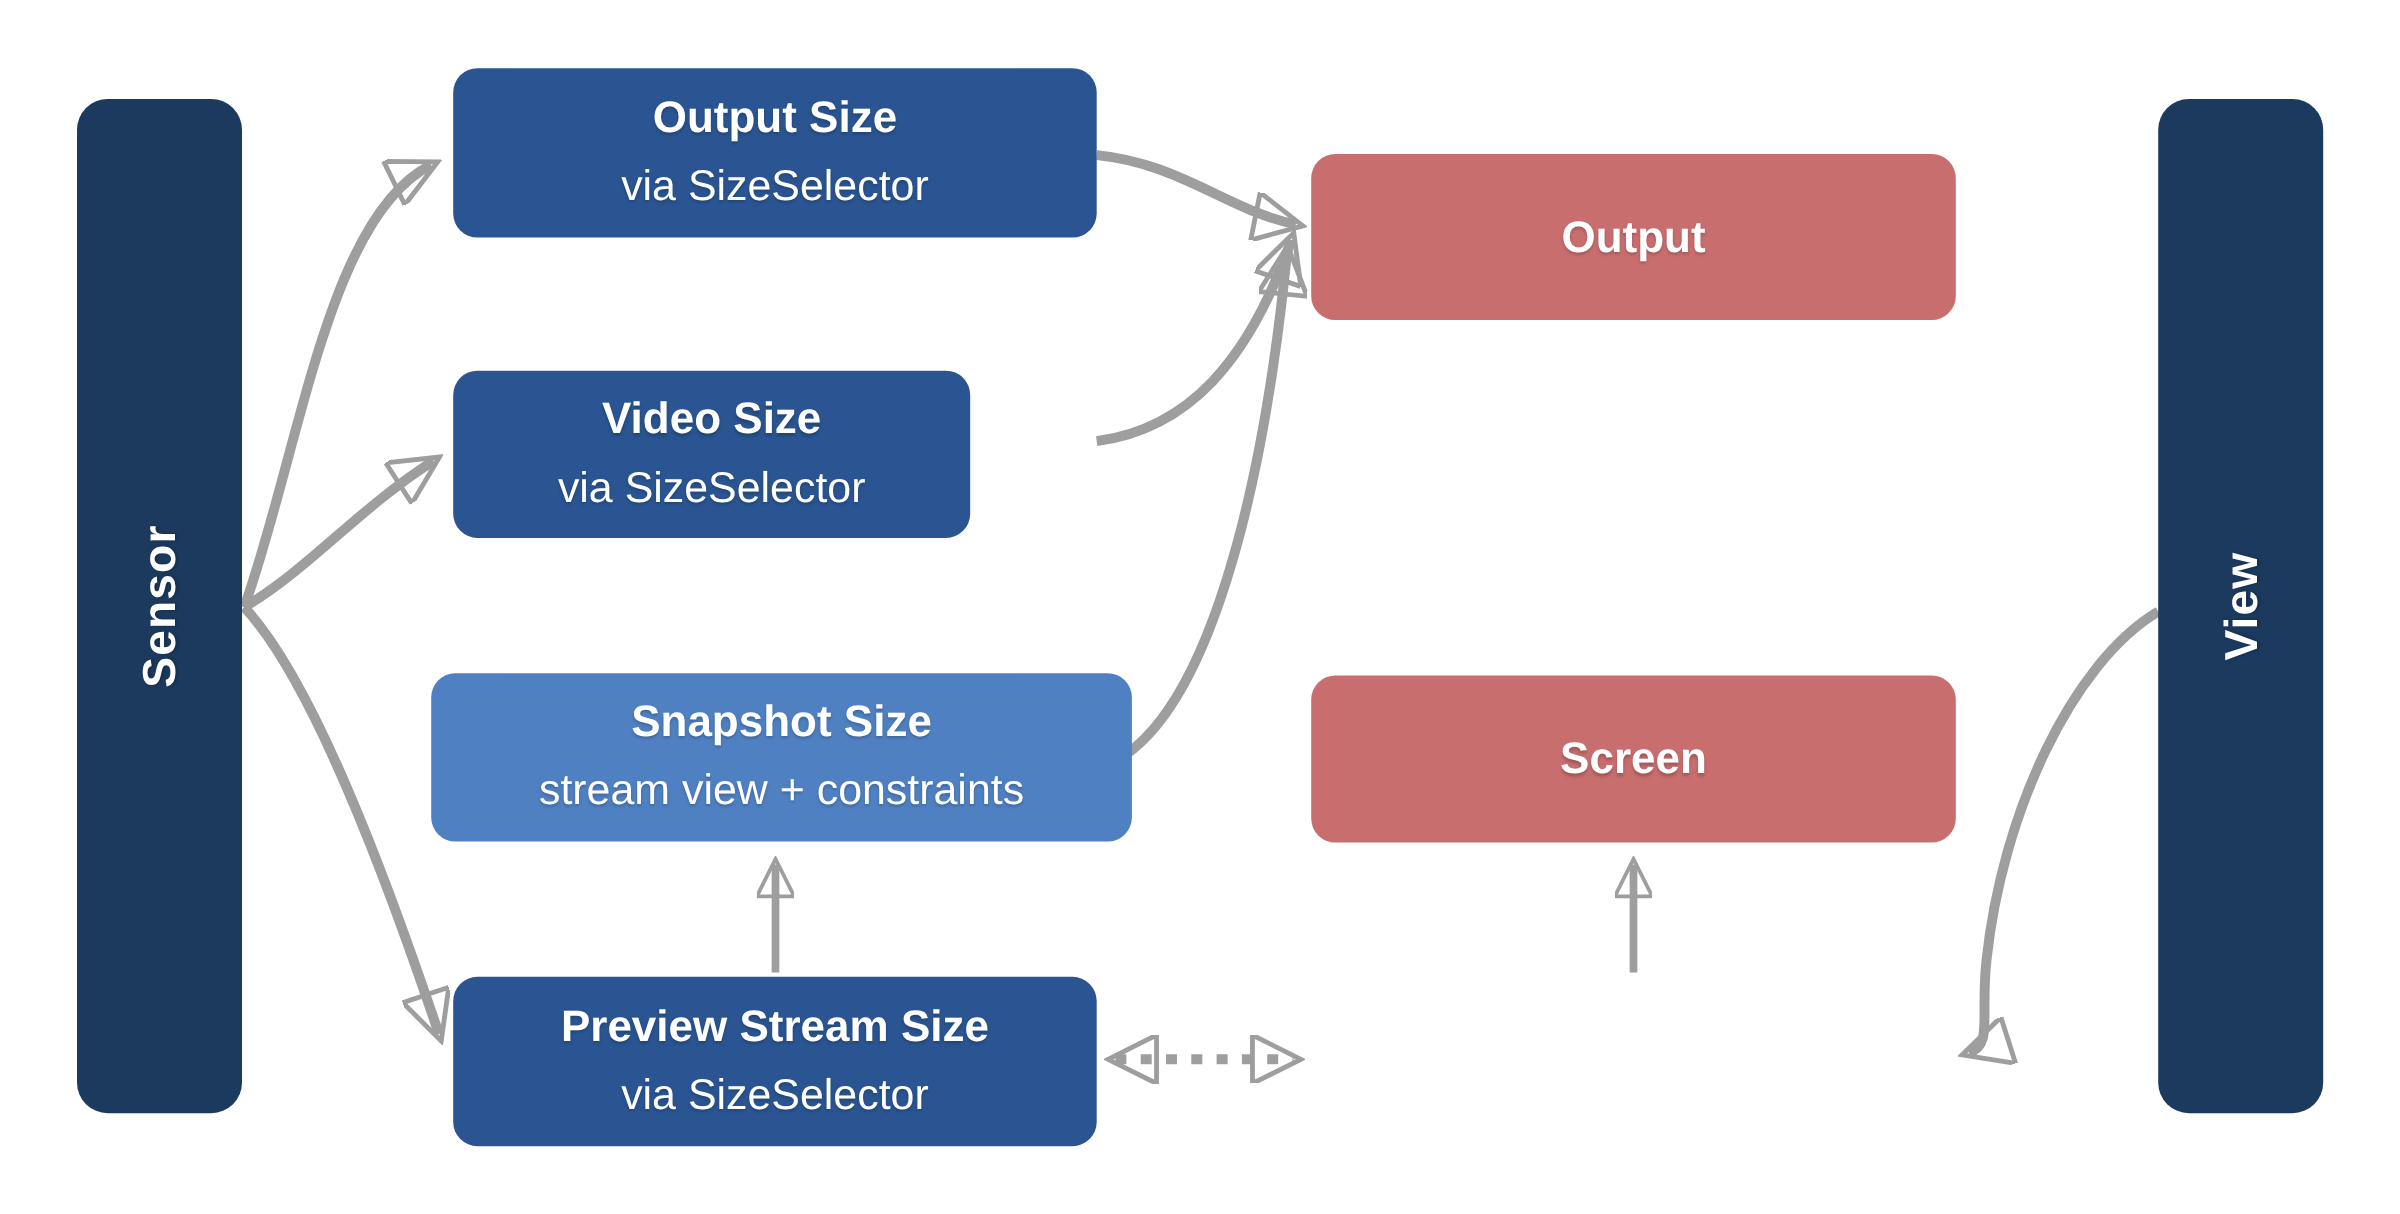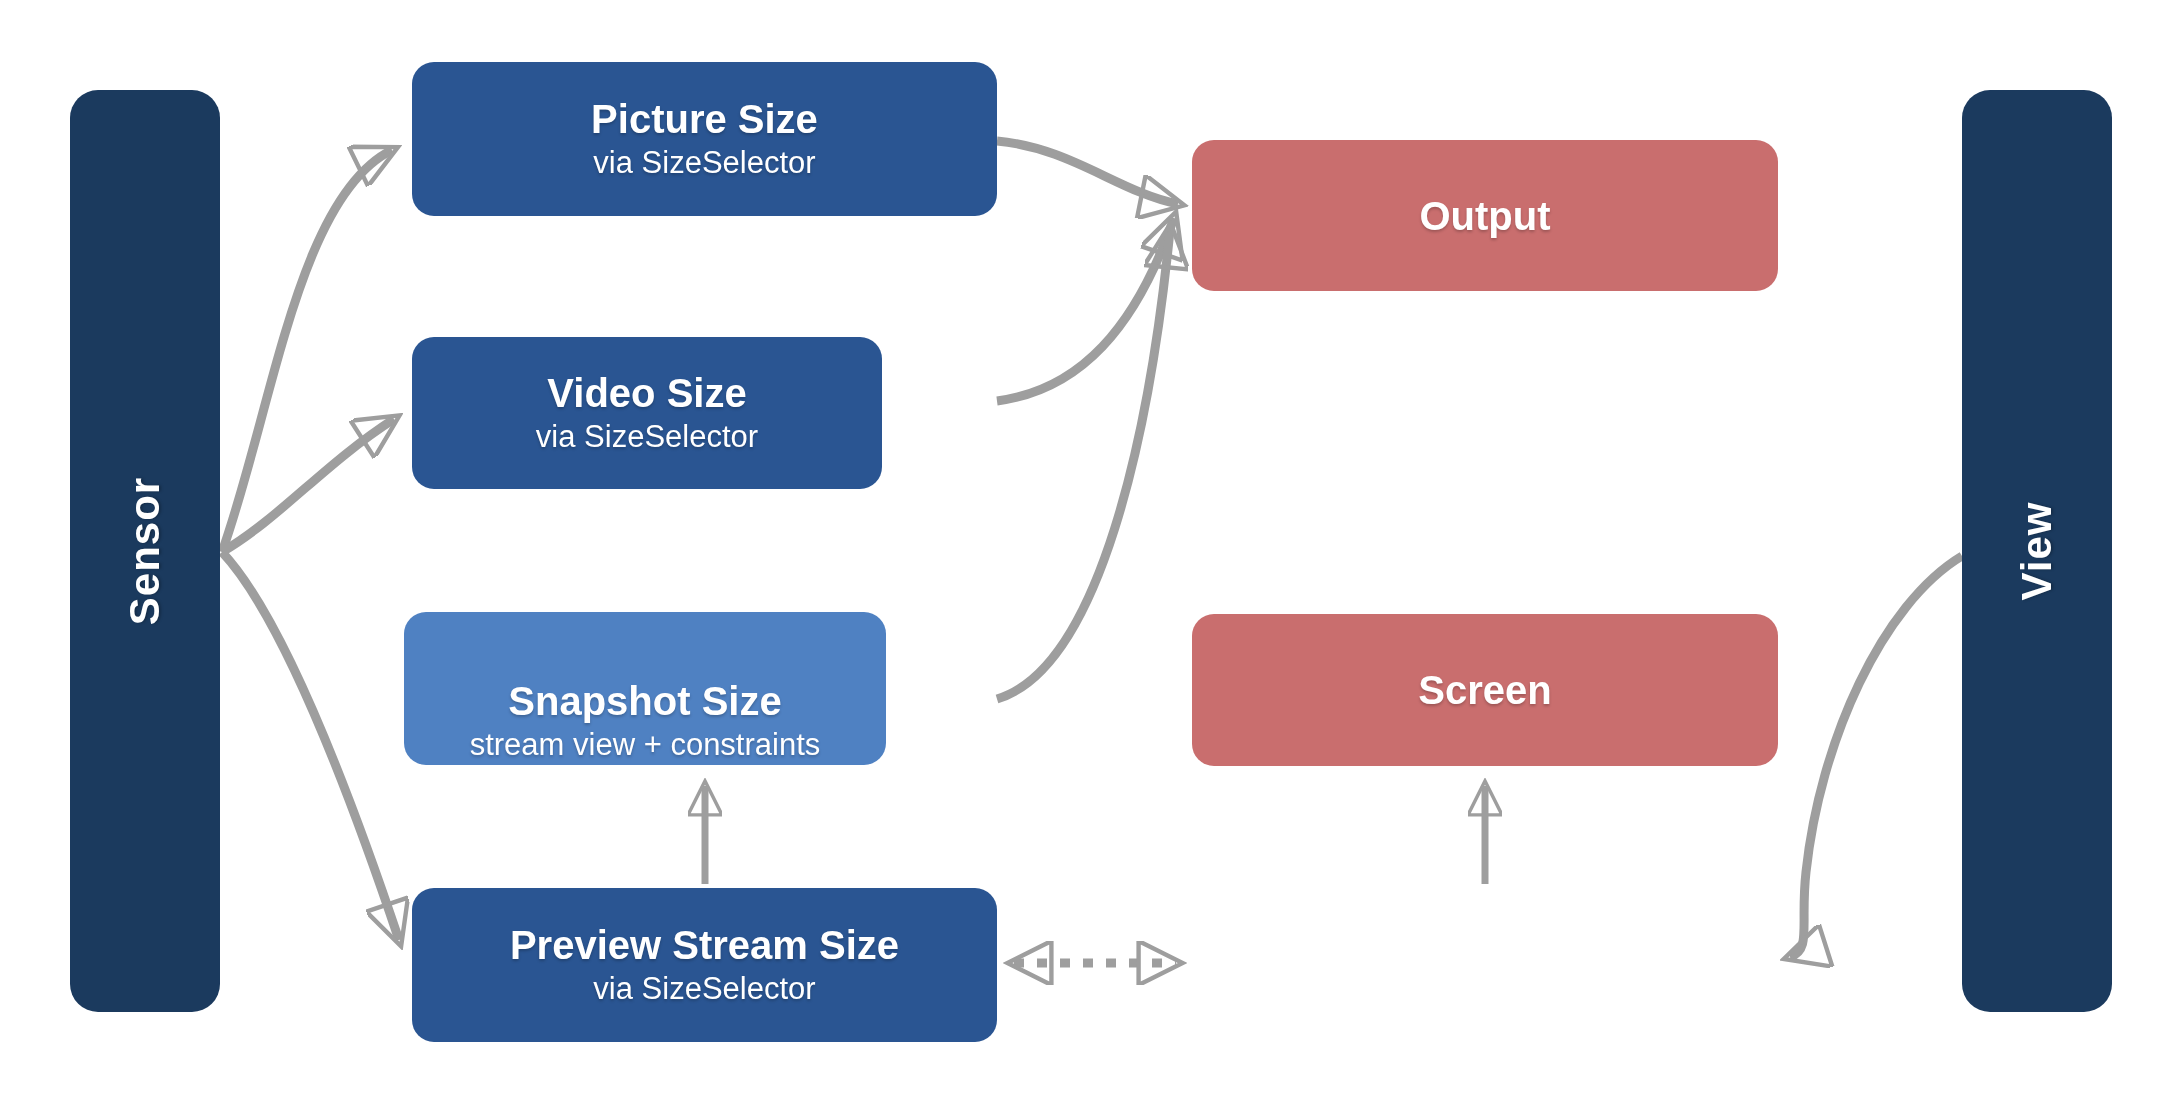--- a/index.html
+++ b/index.html
@@ -15,31 +15,31 @@
   .edge{stroke-width:9px;}
   .edge-thin{stroke-width:7px;}
   .edge-dotted{stroke-width:9px;stroke-dasharray:10 13;}
   .node{position:absolute;z-index:2;display:flex;flex-direction:column;align-items:center;
         justify-content:center;border-radius:22px;color:var(--text);text-align:center;
         text-shadow:0 2px 3px rgba(0,0,0,0.22);}
   .node-blue{background:var(--box);}
   .node-light{background:var(--box-light);}
   .node-red{background:var(--box-red);}
   .node .title{font-size:40px;font-weight:700;line-height:1.2;}
-  .node .subtitle{font-size:31px;font-weight:400;line-height:1.3;margin-top:0;}
+  .node .subtitle{font-size:39px;font-weight:400;line-height:1.3;margin-top:14px;}
   .node .subtitle:empty{display:none;}
   .bar{position:absolute;z-index:2;width:150px;height:922px;top:90px;background:var(--bar);
        border-radius:28px;display:flex;align-items:center;justify-content:center;}
   .bar .bar-label{transform:rotate(-90deg);color:var(--text);font-size:42px;font-weight:700;
        letter-spacing:1px;white-space:nowrap;text-shadow:0 2px 3px rgba(0,0,0,0.25);}
   #bar-sensor{left:70px;}
   #bar-view{left:1962px;}
   #node-picture{left:412px;top:62px;width:585px;height:154px;}
   #node-video{left:412px;top:337px;width:470px;height:152px;}
-  #node-snapshot{left:404px;top:612px;width:482px;height:153px;justify-content:flex-end;}
+  #node-snapshot{left:392px;top:612px;width:637px;height:153px;}
   #node-preview{left:412px;top:888px;width:585px;height:154px;}
   #node-output{left:1192px;top:140px;width:586px;height:151px;}
   #node-screen{left:1192px;top:614px;width:586px;height:152px;}
   #node-surface{left:1192px;top:888px;width:586px;height:154px;}
 </style>
 </head>
 <body>
 
 <div class="canvas">
 
@@ -66,21 +66,21 @@
 
   <div class="bar" id="bar-sensor">
     <span class="bar-label">Sensor</span>
   </div>
 
   <div class="bar" id="bar-view">
     <span class="bar-label">View</span>
   </div>
 
   <div class="node node-blue" id="node-picture">
-    <span class="title">Picture Size</span>
+    <span class="title">Output Size</span>
     <span class="subtitle">via SizeSelector</span>
   </div>
 
   <div class="node node-blue" id="node-video">
     <span class="title">Video Size</span>
     <span class="subtitle">via SizeSelector</span>
   </div>
 
   <div class="node node-light" id="node-snapshot">
     <span class="title">Snapshot Size</span>

